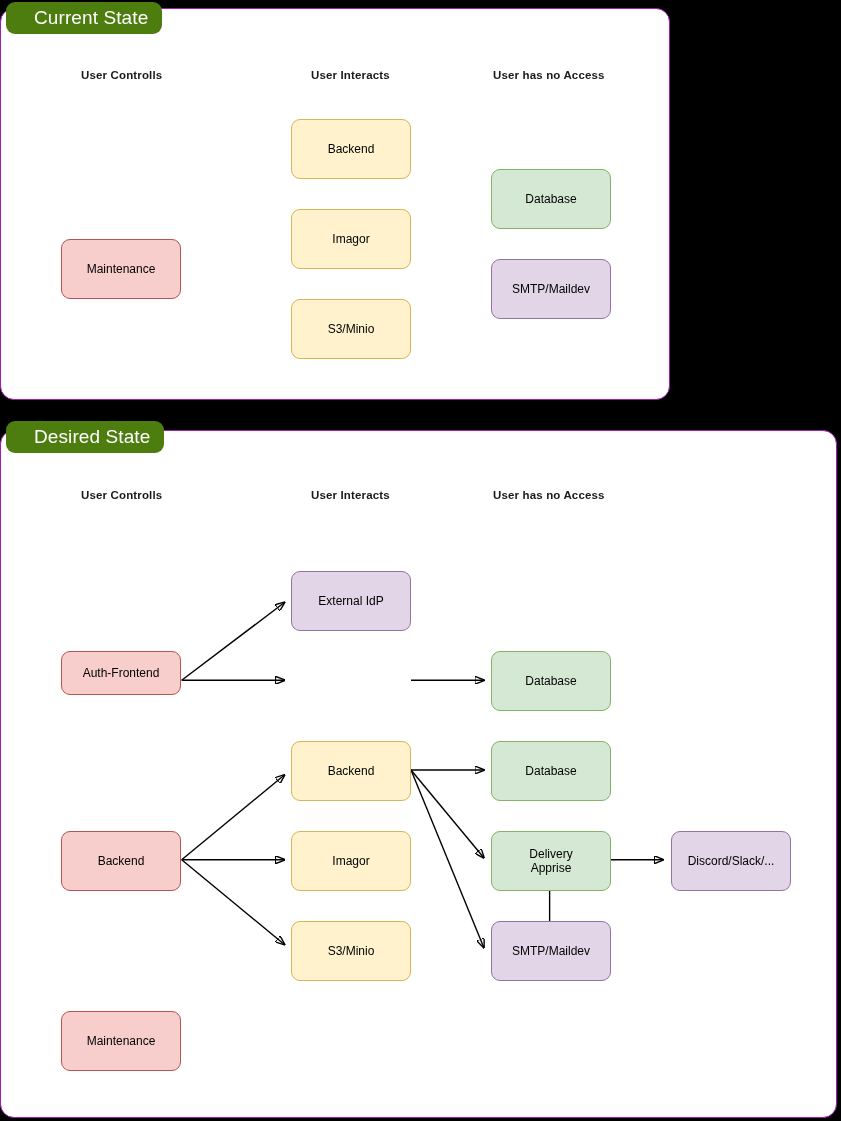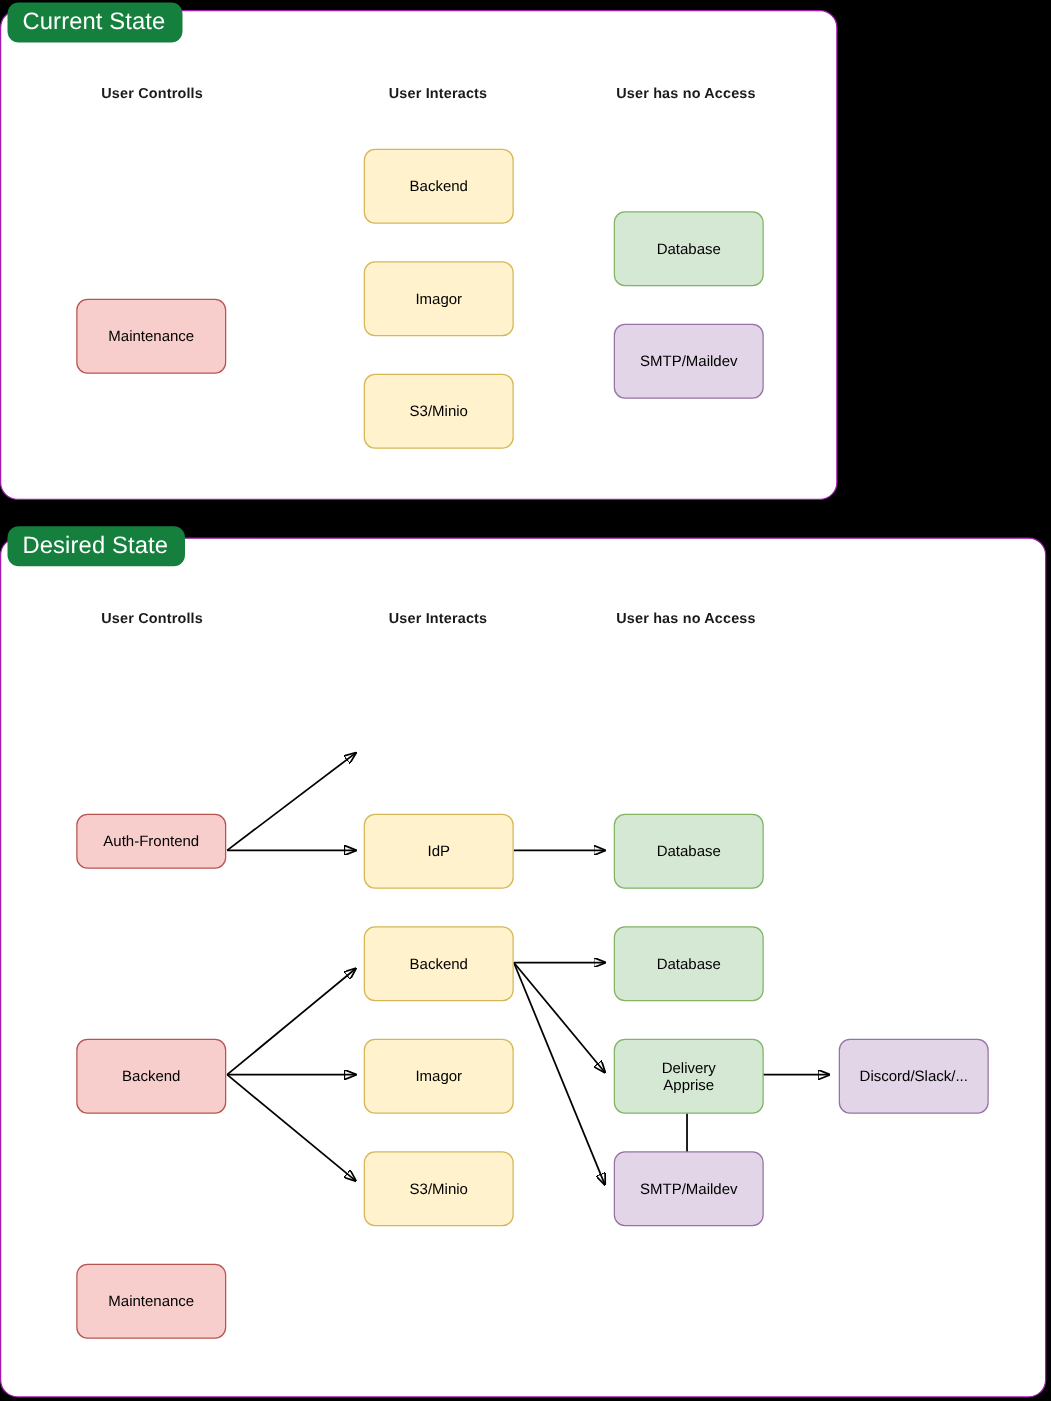--- a/index.html
+++ b/index.html
@@ -28,26 +28,26 @@
     height: 392px;
   }
   #panel-desired {
     left: 0px;
     top: 430px;
     width: 837px;
     height: 688px;
   }
   .tab {
     position: absolute;
-    background: #15803d;
+    background: #4d7c0f;
     color: #ffffff;
     border-radius: 9px;
     font-size: 19px;
     line-height: 19px;
-    padding: 6px 14px 7px 12px;
+    padding: 6px 14px 7px 28px;
     letter-spacing: 0.1px;
     white-space: nowrap;
     z-index: 20;
   }
   #tab-current { left: 6px; top: 2px; }
   #tab-desired { left: 6px; top: 421px; }
 
   .col-header {
     position: absolute;
     font-size: 11.5px;
@@ -160,22 +160,22 @@
   <div class="node n-red" style="left:60px; top:220px; width:120px; height:44px;">
     <span>Auth-Frontend</span>
   </div>
   <div class="node n-red" style="left:60px; top:400px; width:120px; height:60px;">
     <span>Backend</span>
   </div>
   <div class="node n-red" style="left:60px; top:580px; width:120px; height:60px;">
     <span>Maintenance</span>
   </div>
 
-  <div class="node n-yellow" style="left:290px; top:220px; width:120px; height:60px;">
-    <span>IdP</span>
+  <div class="node n-purple" style="left:290px; top:140px; width:120px; height:60px;">
+    <span>External IdP</span>
   </div>
   <div class="node n-yellow" style="left:290px; top:310px; width:120px; height:60px;">
     <span>Backend</span>
   </div>
   <div class="node n-yellow" style="left:290px; top:400px; width:120px; height:60px;">
     <span>Imagor</span>
   </div>
   <div class="node n-yellow" style="left:290px; top:490px; width:120px; height:60px;">
     <span>S3/Minio</span>
   </div>

